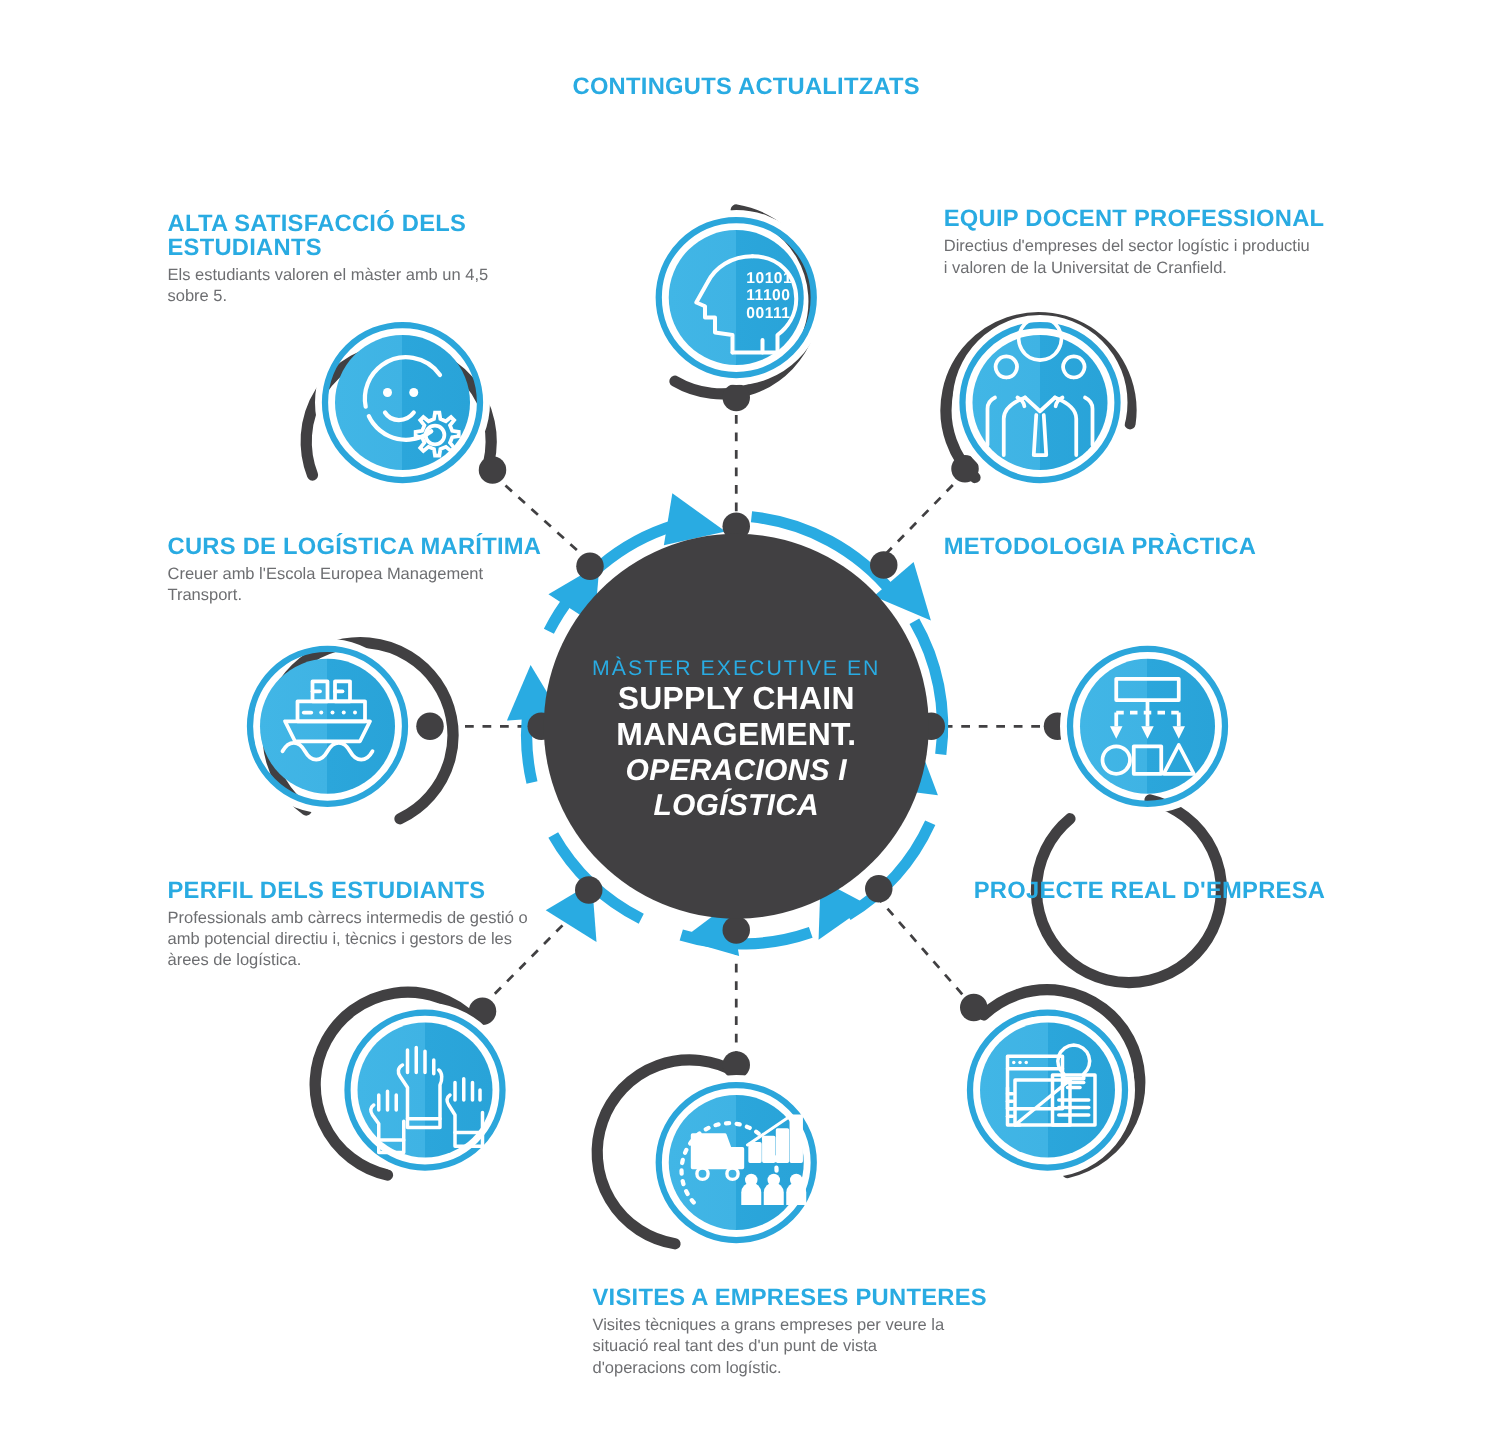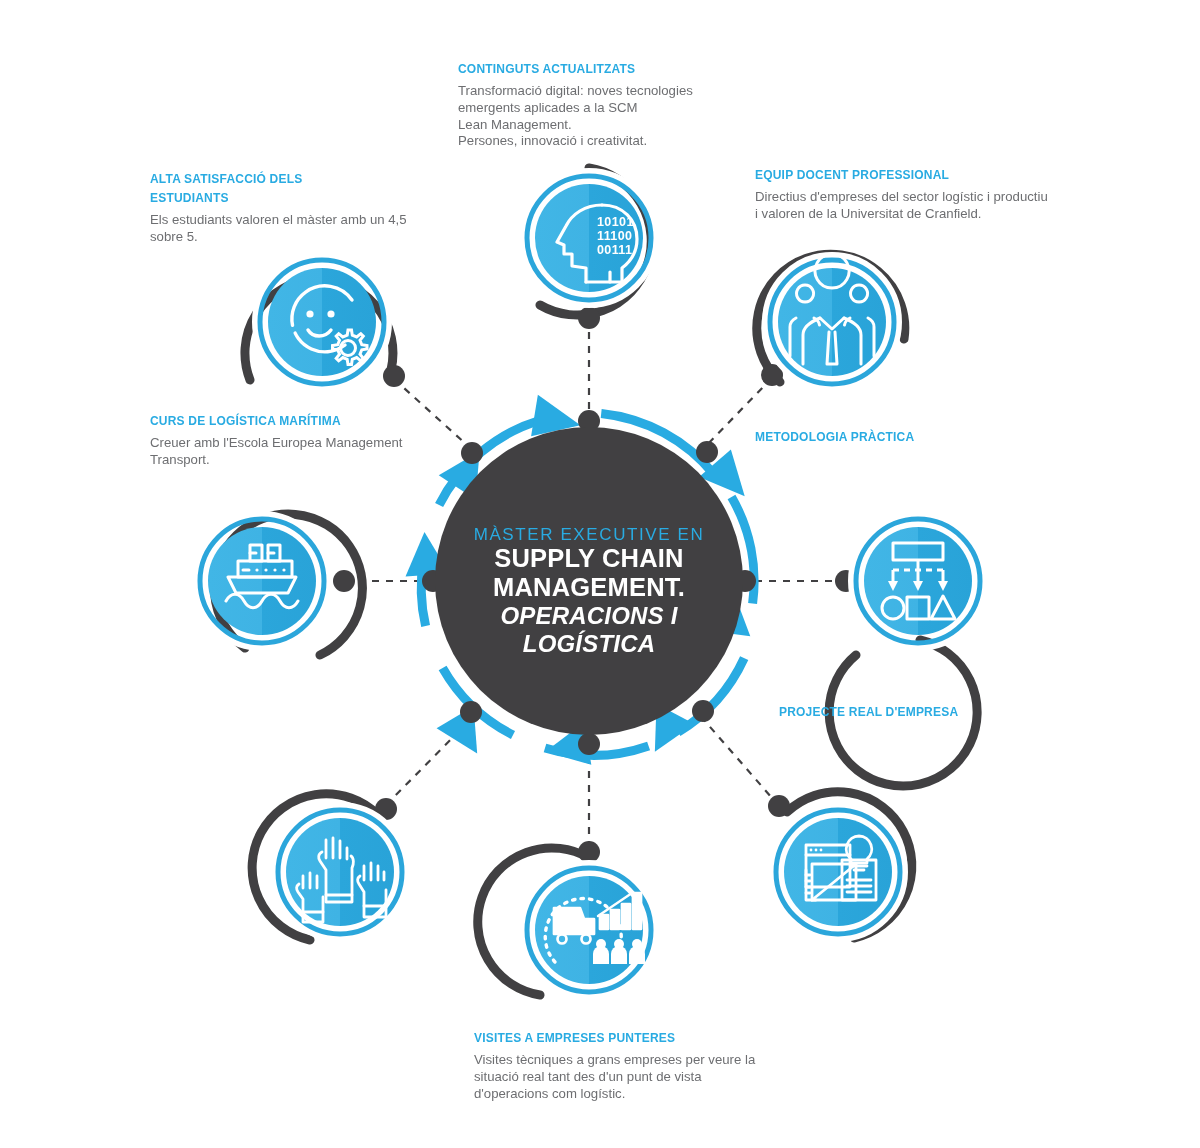--- a/index.html
+++ b/index.html
@@ -10,40 +10,40 @@
     position:relative;
     overflow:hidden;
   }
   #stage{position:absolute;left:0;top:0;width:1200px;height:1148px;}
 
   
   .blk{position:absolute;}
   .blk .ttl{
     color:#29abe2;
     font-weight:bold;
-    font-size:12px;
+    font-size:19px;
     letter-spacing:.2px;
     line-height:19px;
     margin:0 0 4px 0;
     white-space:pre-line;
   }
   .blk .body{
     color:#6d6e71;
     font-size:13.2px;
     line-height:16.8px;
     margin:0;
     white-space:pre-line;
     font-weight:normal;
   }
 
   .b-contents   {left:458px; top:60px;  width:330px;}
   .b-teachers   {left:755px; top:166px; width:330px;}
-  .b-satisf     {left:134px; top:170px; width:320px;margin-left:16px;}
+  .b-satisf     {left:134px; top:170px; width:320px;}
   .b-method     {left:755px; top:428px; width:330px;}
-  .b-maritime   {left:134px; top:412px; width:300px;margin-left:16px;}
+  .b-maritime   {left:134px; top:428px; width:300px;}
   .b-profile    {left:134px; top:703px; width:320px;}
   .b-project    {left:779px; top:703px; width:300px;}
   .b-visits     {left:474px; top:1029px;width:330px;}
 
   
   svg.scene{position:absolute;left:0;top:0;width:1200px;height:1148px;overflow:visible;}
 </style>
 </head>
 <body>
 
@@ -335,24 +335,20 @@
 
     <text x="589" y="540" text-anchor="middle" fill="#29abe2" font-family="'Liberation Sans',sans-serif" font-size="17" letter-spacing="1.6">MÀSTER EXECUTIVE EN</text>
     <text x="589" y="567" text-anchor="middle" fill="#ffffff" font-family="'Liberation Sans',sans-serif" font-size="25.5" font-weight="bold" letter-spacing="0.2">SUPPLY CHAIN</text>
     <text x="589" y="596" text-anchor="middle" fill="#ffffff" font-family="'Liberation Sans',sans-serif" font-size="25.5" font-weight="bold" letter-spacing="0.2">MANAGEMENT.</text>
     <text x="589" y="624" text-anchor="middle" fill="#ffffff" font-family="'Liberation Sans',sans-serif" font-size="24" font-weight="bold" font-style="italic" letter-spacing="0.2">OPERACIONS I</text>
     <text x="589" y="652" text-anchor="middle" fill="#ffffff" font-family="'Liberation Sans',sans-serif" font-size="24" font-weight="bold" font-style="italic" letter-spacing="0.2">LOGÍSTICA</text>
   </svg>
 
   <div class="blk b-contents">
     <p class="ttl">CONTINGUTS ACTUALITZATS</p>
-    <p class="body">Transformació digital: noves tecnologies
-emergents aplicades a la SCM
-Lean Management.
-Persones, innovació i creativitat.</p>
   </div>
 
   <div class="blk b-teachers">
     <p class="ttl">EQUIP DOCENT PROFESSIONAL</p>
     <p class="body">Directius d'empreses del sector logístic i productiu
 i valoren de la Universitat de Cranfield.</p>
   </div>
 
   <div class="blk b-satisf">
     <p class="ttl">ALTA SATISFACCIÓ DELS
@@ -364,20 +360,26 @@
   <div class="blk b-method">
     <p class="ttl">METODOLOGIA PRÀCTICA</p>
   </div>
 
   <div class="blk b-maritime">
     <p class="ttl">CURS DE LOGÍSTICA MARÍTIMA</p>
     <p class="body">Creuer amb l'Escola Europea Management
 Transport.</p>
   </div>
 
+  <div class="blk b-profile">
+    <p class="ttl">PERFIL DELS ESTUDIANTS</p>
+    <p class="body">Professionals amb càrrecs intermedis de gestió o
+amb potencial directiu i, tècnics i gestors de les
+àrees de logística.</p>
+  </div>
 
   <div class="blk b-project">
     <p class="ttl">PROJECTE REAL D'EMPRESA</p>
   </div>
 
   <div class="blk b-visits">
     <p class="ttl">VISITES A EMPRESES PUNTERES</p>
     <p class="body">Visites tècniques a grans empreses per veure la
 situació real tant des d'un punt de vista
 d'operacions com logístic.</p>

